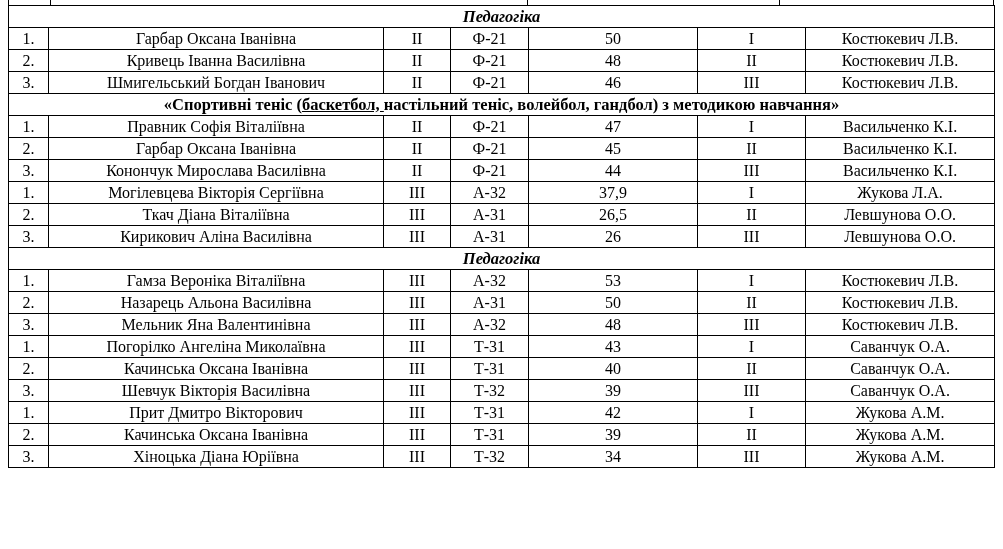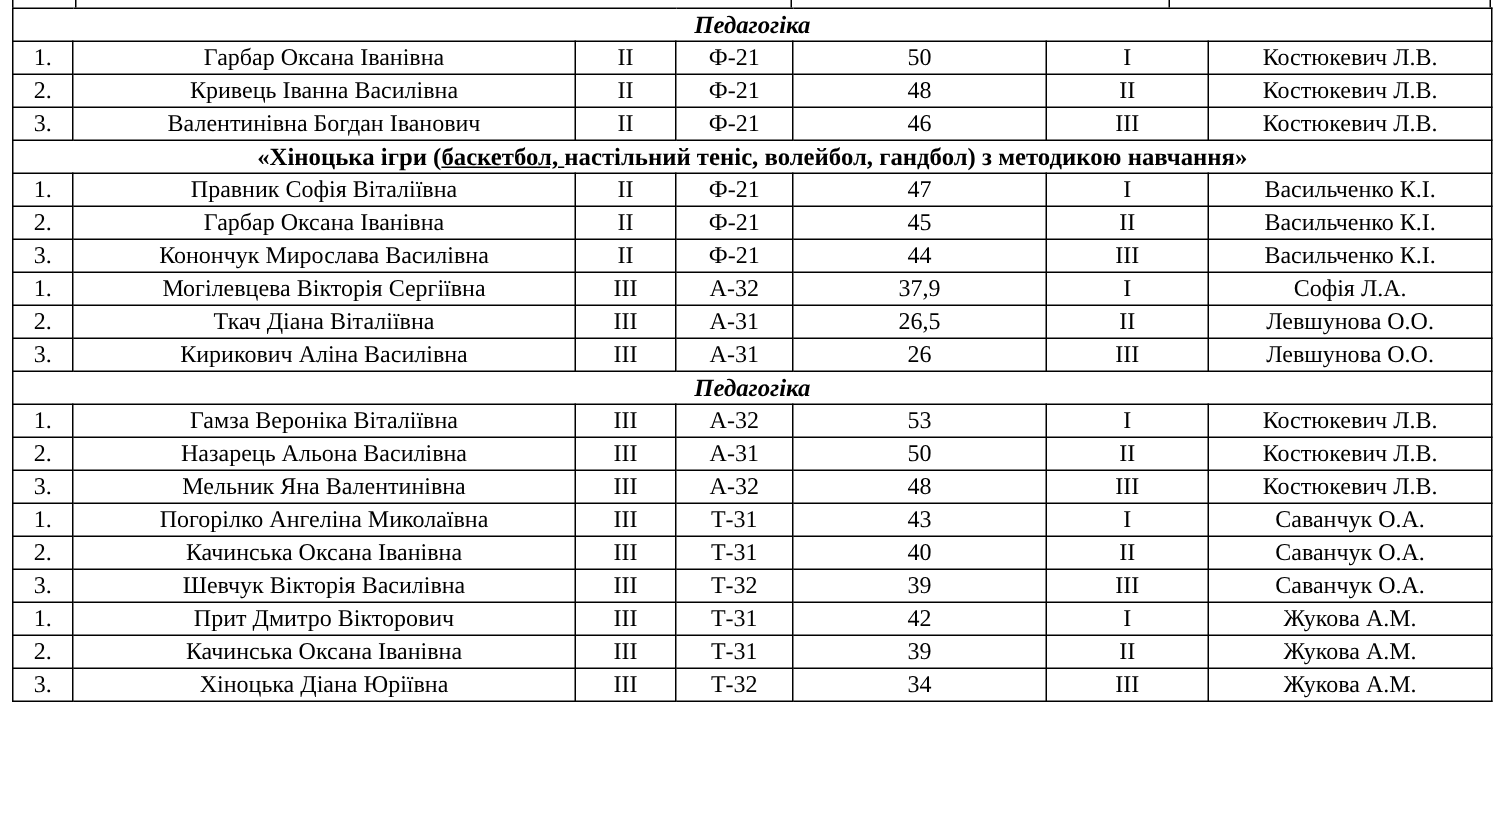--- a/index.html
+++ b/index.html
@@ -105,29 +105,29 @@
           <td class="col-num">2.</td>
           <td class="col-name">Кривець Іванна Василівна</td>
           <td class="col-course">ІІ</td>
           <td class="col-group">Ф-21</td>
           <td class="col-score">48</td>
           <td class="col-place">ІІ</td>
           <td class="col-teacher">Костюкевич Л.В.</td>
         </tr>
         <tr>
           <td class="col-num">3.</td>
-          <td class="col-name">Валентинівна Богдан Іванович</td>
+          <td class="col-name">Шмигельський Богдан Іванович</td>
           <td class="col-course">ІІ</td>
           <td class="col-group">Ф-21</td>
           <td class="col-score">46</td>
           <td class="col-place">ІІІ</td>
           <td class="col-teacher">Костюкевич Л.В.</td>
         </tr>
         <tr class="section-row upright">
-          <td colspan="7"><span class="pre">«Хіноцька ігри (</span><span class="u">баскетбол, </span><span class="post">настільний теніс, волейбол, гандбол) з методикою навчання»</span></td>
+          <td colspan="7"><span class="pre">«Спортивні теніс (</span><span class="u">баскетбол, </span><span class="post">настільний теніс, волейбол, гандбол) з методикою навчання»</span></td>
         </tr>
         <tr>
           <td class="col-num">1.</td>
           <td class="col-name">Правник Софія Віталіївна</td>
           <td class="col-course">ІІ</td>
           <td class="col-group">Ф-21</td>
           <td class="col-score">47</td>
           <td class="col-place">І</td>
           <td class="col-teacher">Васильченко К.І.</td>
         </tr>
@@ -149,21 +149,21 @@
           <td class="col-place">ІІІ</td>
           <td class="col-teacher">Васильченко К.І.</td>
         </tr>
         <tr>
           <td class="col-num">1.</td>
           <td class="col-name">Могілевцева Вікторія Сергіївна</td>
           <td class="col-course">ІІІ</td>
           <td class="col-group">А-32</td>
           <td class="col-score">37,9</td>
           <td class="col-place">І</td>
-          <td class="col-teacher">Софія Л.А.</td>
+          <td class="col-teacher">Жукова Л.А.</td>
         </tr>
         <tr>
           <td class="col-num">2.</td>
           <td class="col-name">Ткач Діана Віталіївна</td>
           <td class="col-course">ІІІ</td>
           <td class="col-group">А-31</td>
           <td class="col-score">26,5</td>
           <td class="col-place">ІІ</td>
           <td class="col-teacher">Левшунова О.О.</td>
         </tr>

